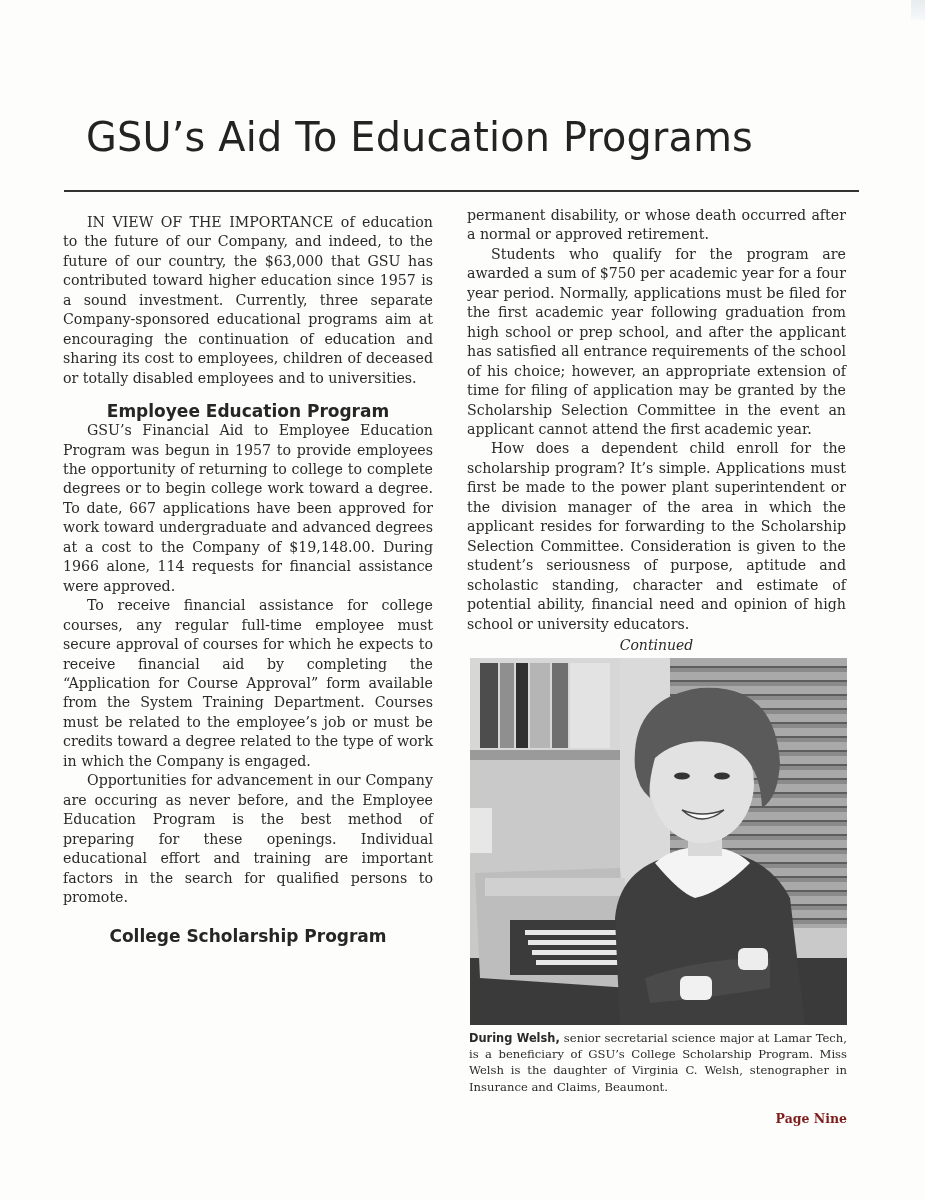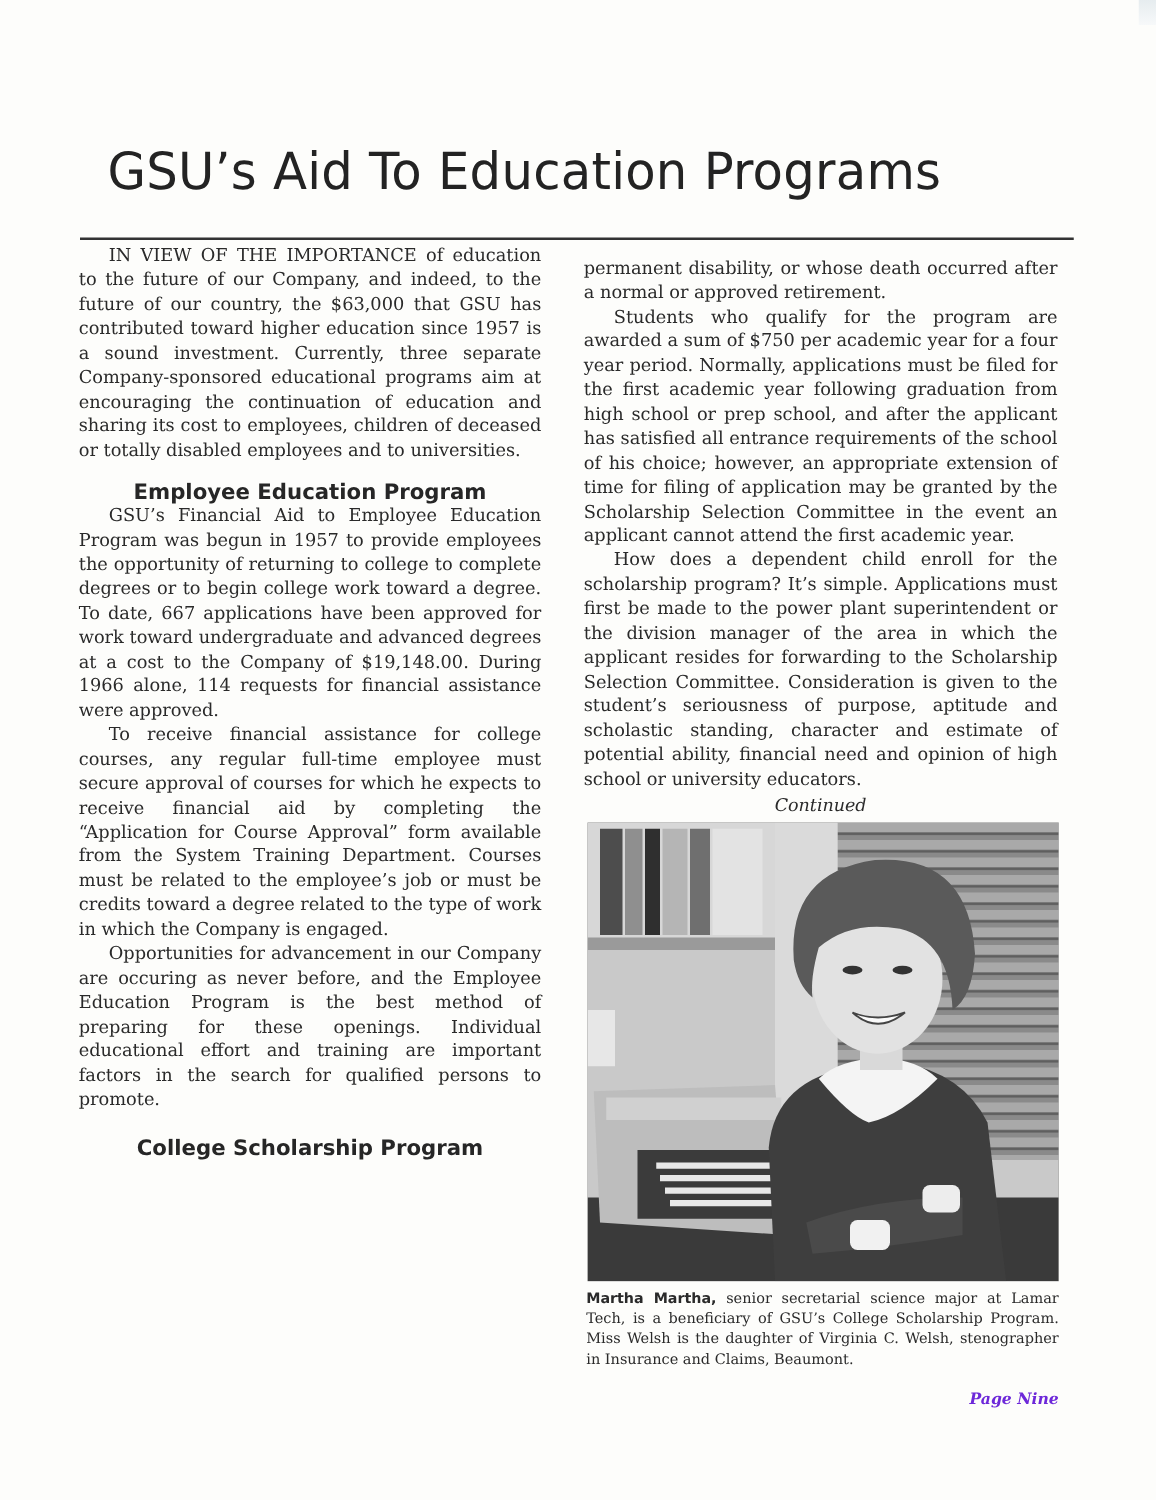--- a/index.html
+++ b/index.html
@@ -23,21 +23,21 @@
   .rule {
     position: absolute; left: 64px; top: 190px; width: 795px; height: 2px;
     background: #333;
   }
   .col {
     position: absolute; font-size: 14.2px; line-height: 19.45px;
     text-align: justify; hyphens: manual;
   }
   .col p { margin: 0; text-indent: 24px; }
   .col p.noindent { text-indent: 0; }
-  .col-left { left: 63px; top: 196px; width: 370px; }
+  .col-left { left: 63px; top: 213px; width: 370px; }
   .col-right { left: 467px; top: 206px; width: 379px; }
   .head {
     font-family: "DejaVu Sans", "Liberation Sans", sans-serif;
     font-weight: bold; font-size: 17px; text-align: center;
     margin: 14px 0 0 0; line-height: 19px; color: #262626;
   }
   .head.second { margin-top: 20px; }
   .continued {
     text-align: center; font-style: italic; font-size: 14px;
     line-height: 18px; margin-top: 2px;
@@ -50,21 +50,21 @@
     position: absolute; left: 469px; top: 1030px; width: 378px;
     font-size: 11.6px; line-height: 16.2px; text-align: justify;
     color: #2a2a2a;
   }
   .caption .name {
     font-family: "DejaVu Sans", "Liberation Sans", sans-serif;
     font-weight: bold; font-size: 11.4px;
   }
   .page-number {
     position: absolute; right: 78px; top: 1111px;
-    font-style: italic; font-size: 12.5px; font-weight: bold; color: #6d28d9;
+    font-size: 12.5px; font-weight: bold; color: #7f1d1d;
   }
 </style>
 </head>
 <body>
 
 <div class="edge-strip"></div>
 
 <h1 class="title">GSU’s Aid To Education Programs</h1>
 <div class="rule"></div>
 
@@ -137,16 +137,16 @@
 
     <path d="M212 152 Q232 170 254 152 Q232 160 212 152 Z" fill="#fafafa" stroke="#444" stroke-width="1.5"></path>
 
     <path d="M175 320 Q230 300 300 300 L300 330 Q240 340 180 345 Z" fill="#4a4a4a"></path>
     <rect x="210" y="318" width="32" height="24" rx="6" fill="#f1f1f1"></rect>
     <rect x="268" y="290" width="30" height="22" rx="6" fill="#ededed"></rect>
   </svg>
 </div>
 
 <div class="caption">
-  <span class="name">Martha Martha,</span><span> senior secretarial science major at Lamar Tech, is a beneficiary of GSU’s College Scholarship Program. Miss Welsh is the daughter of Virginia C. Welsh, stenographer in Insurance and Claims, Beaumont.</span>
+  <span class="name">During Welsh,</span><span> senior secretarial science major at Lamar Tech, is a beneficiary of GSU’s College Scholarship Program. Miss Welsh is the daughter of Virginia C. Welsh, stenographer in Insurance and Claims, Beaumont.</span>
 </div>
 
 <div class="page-number">Page Nine</div>
 
 </body></html>

